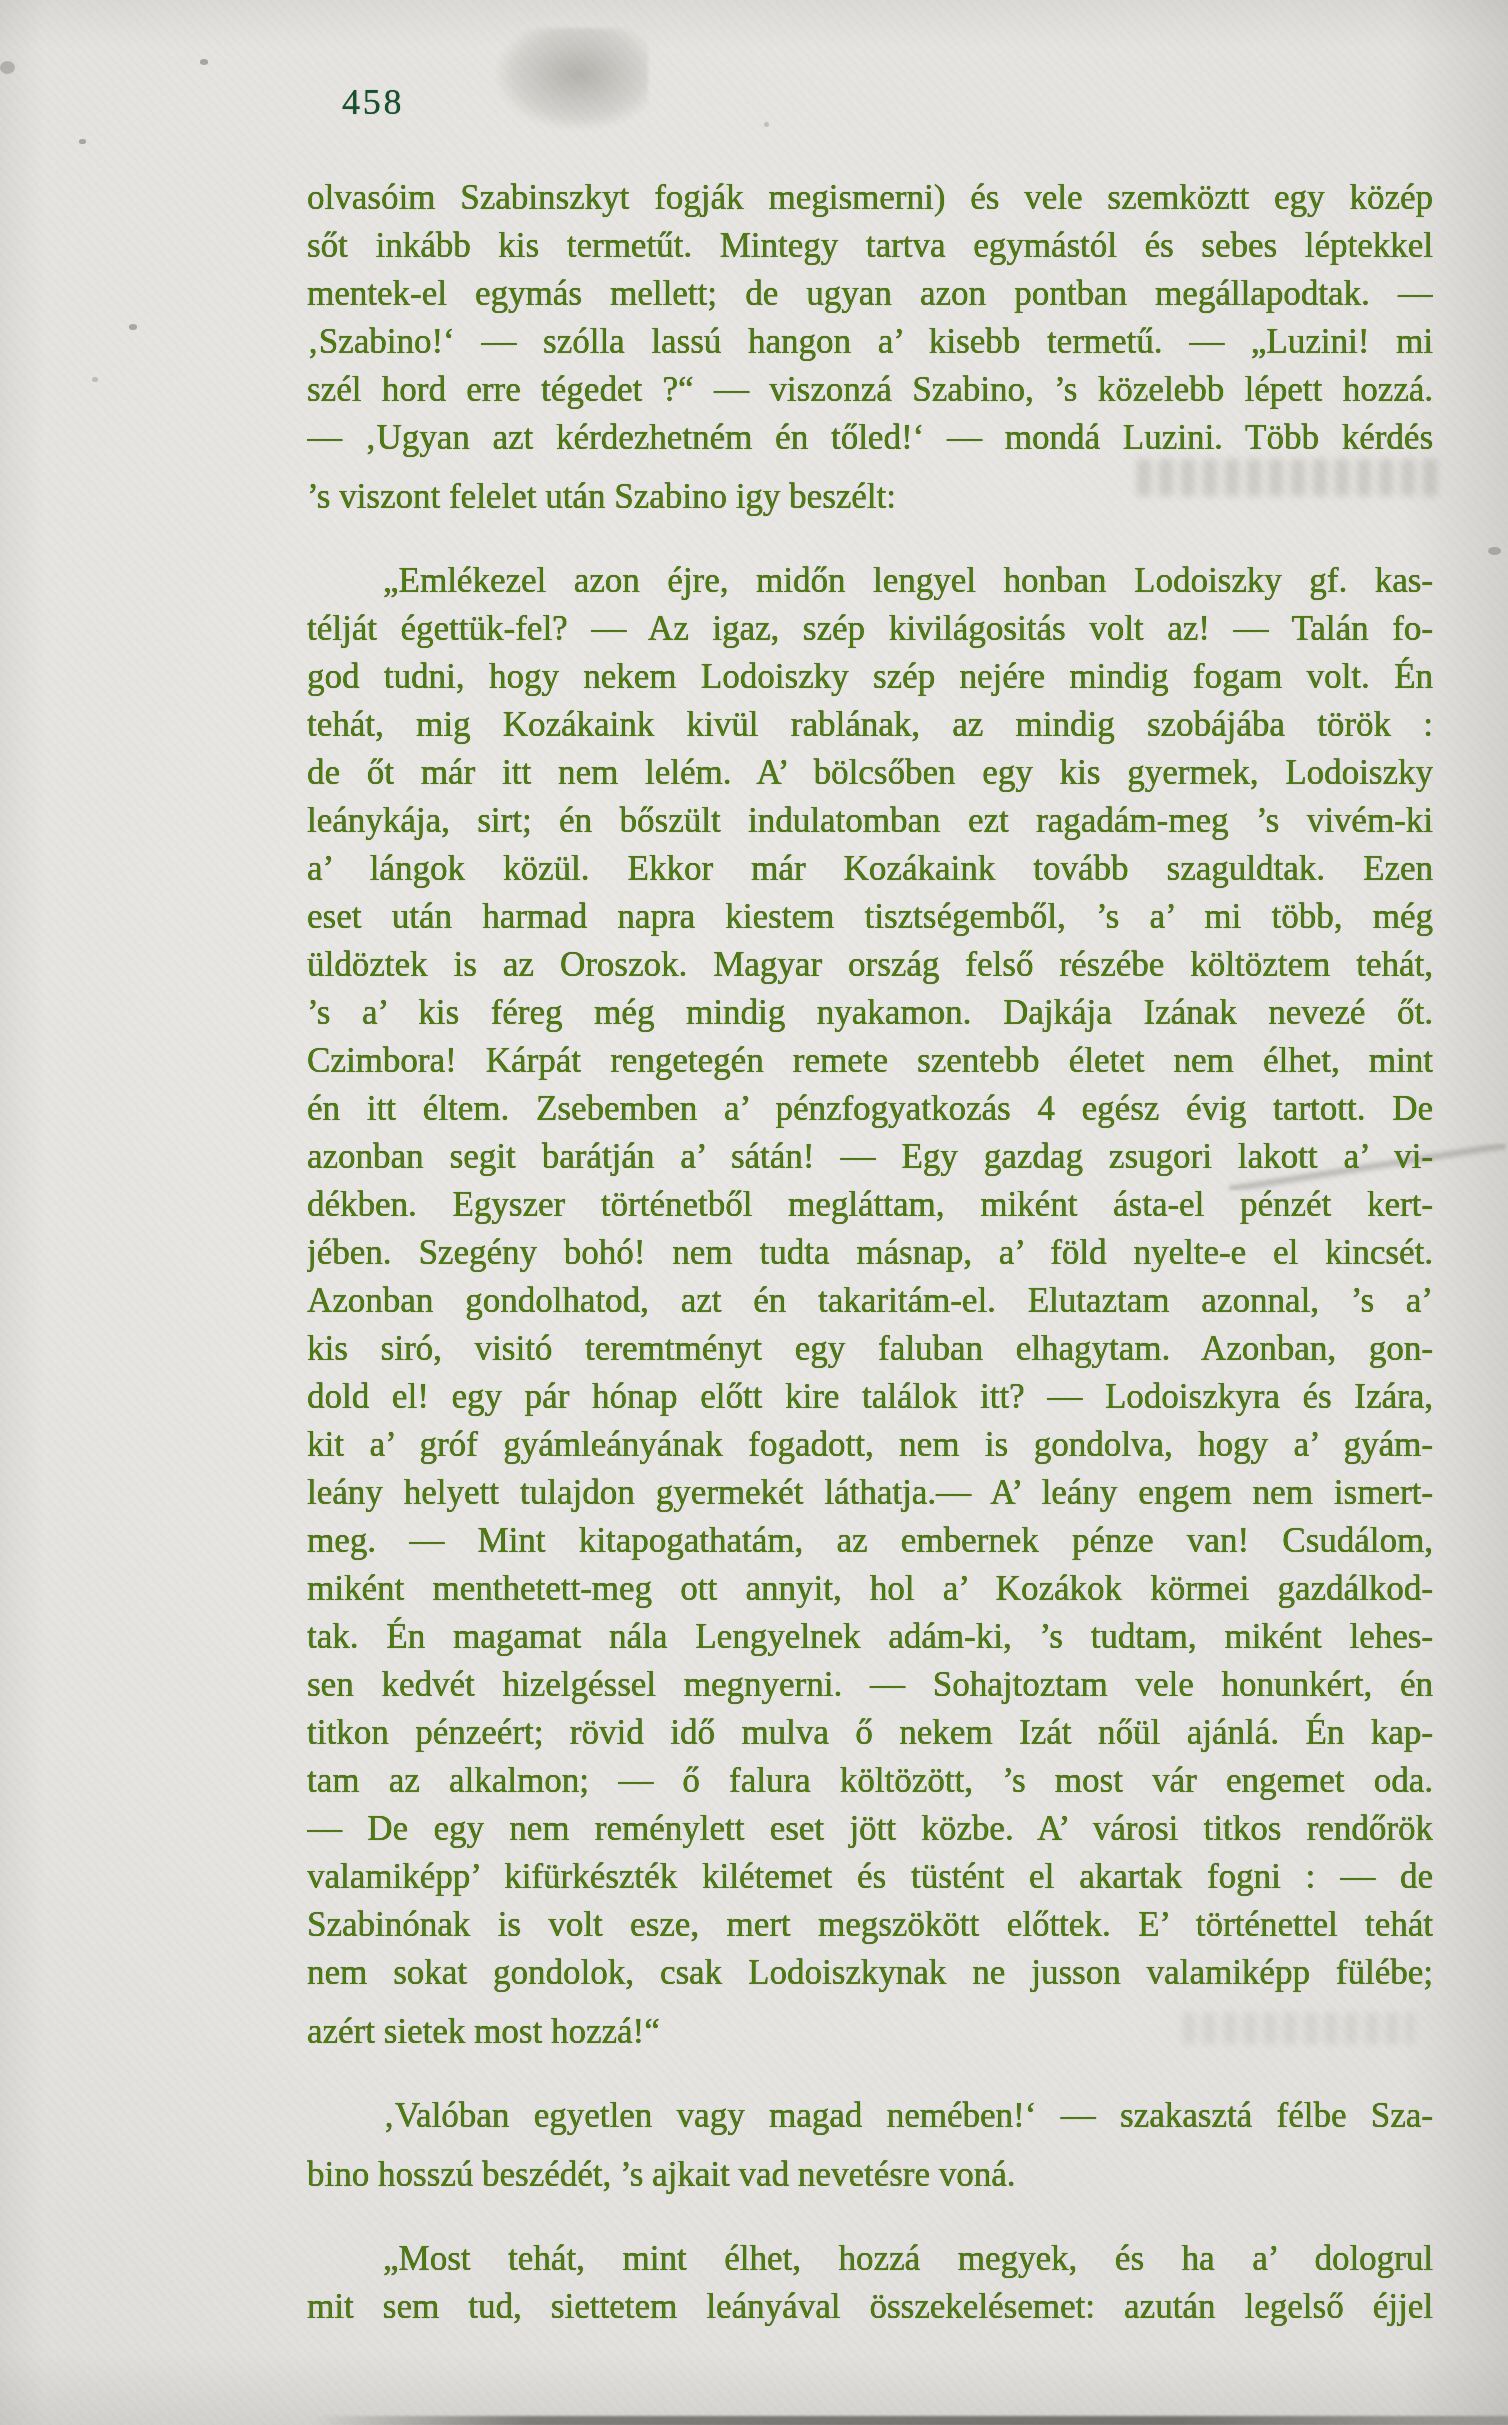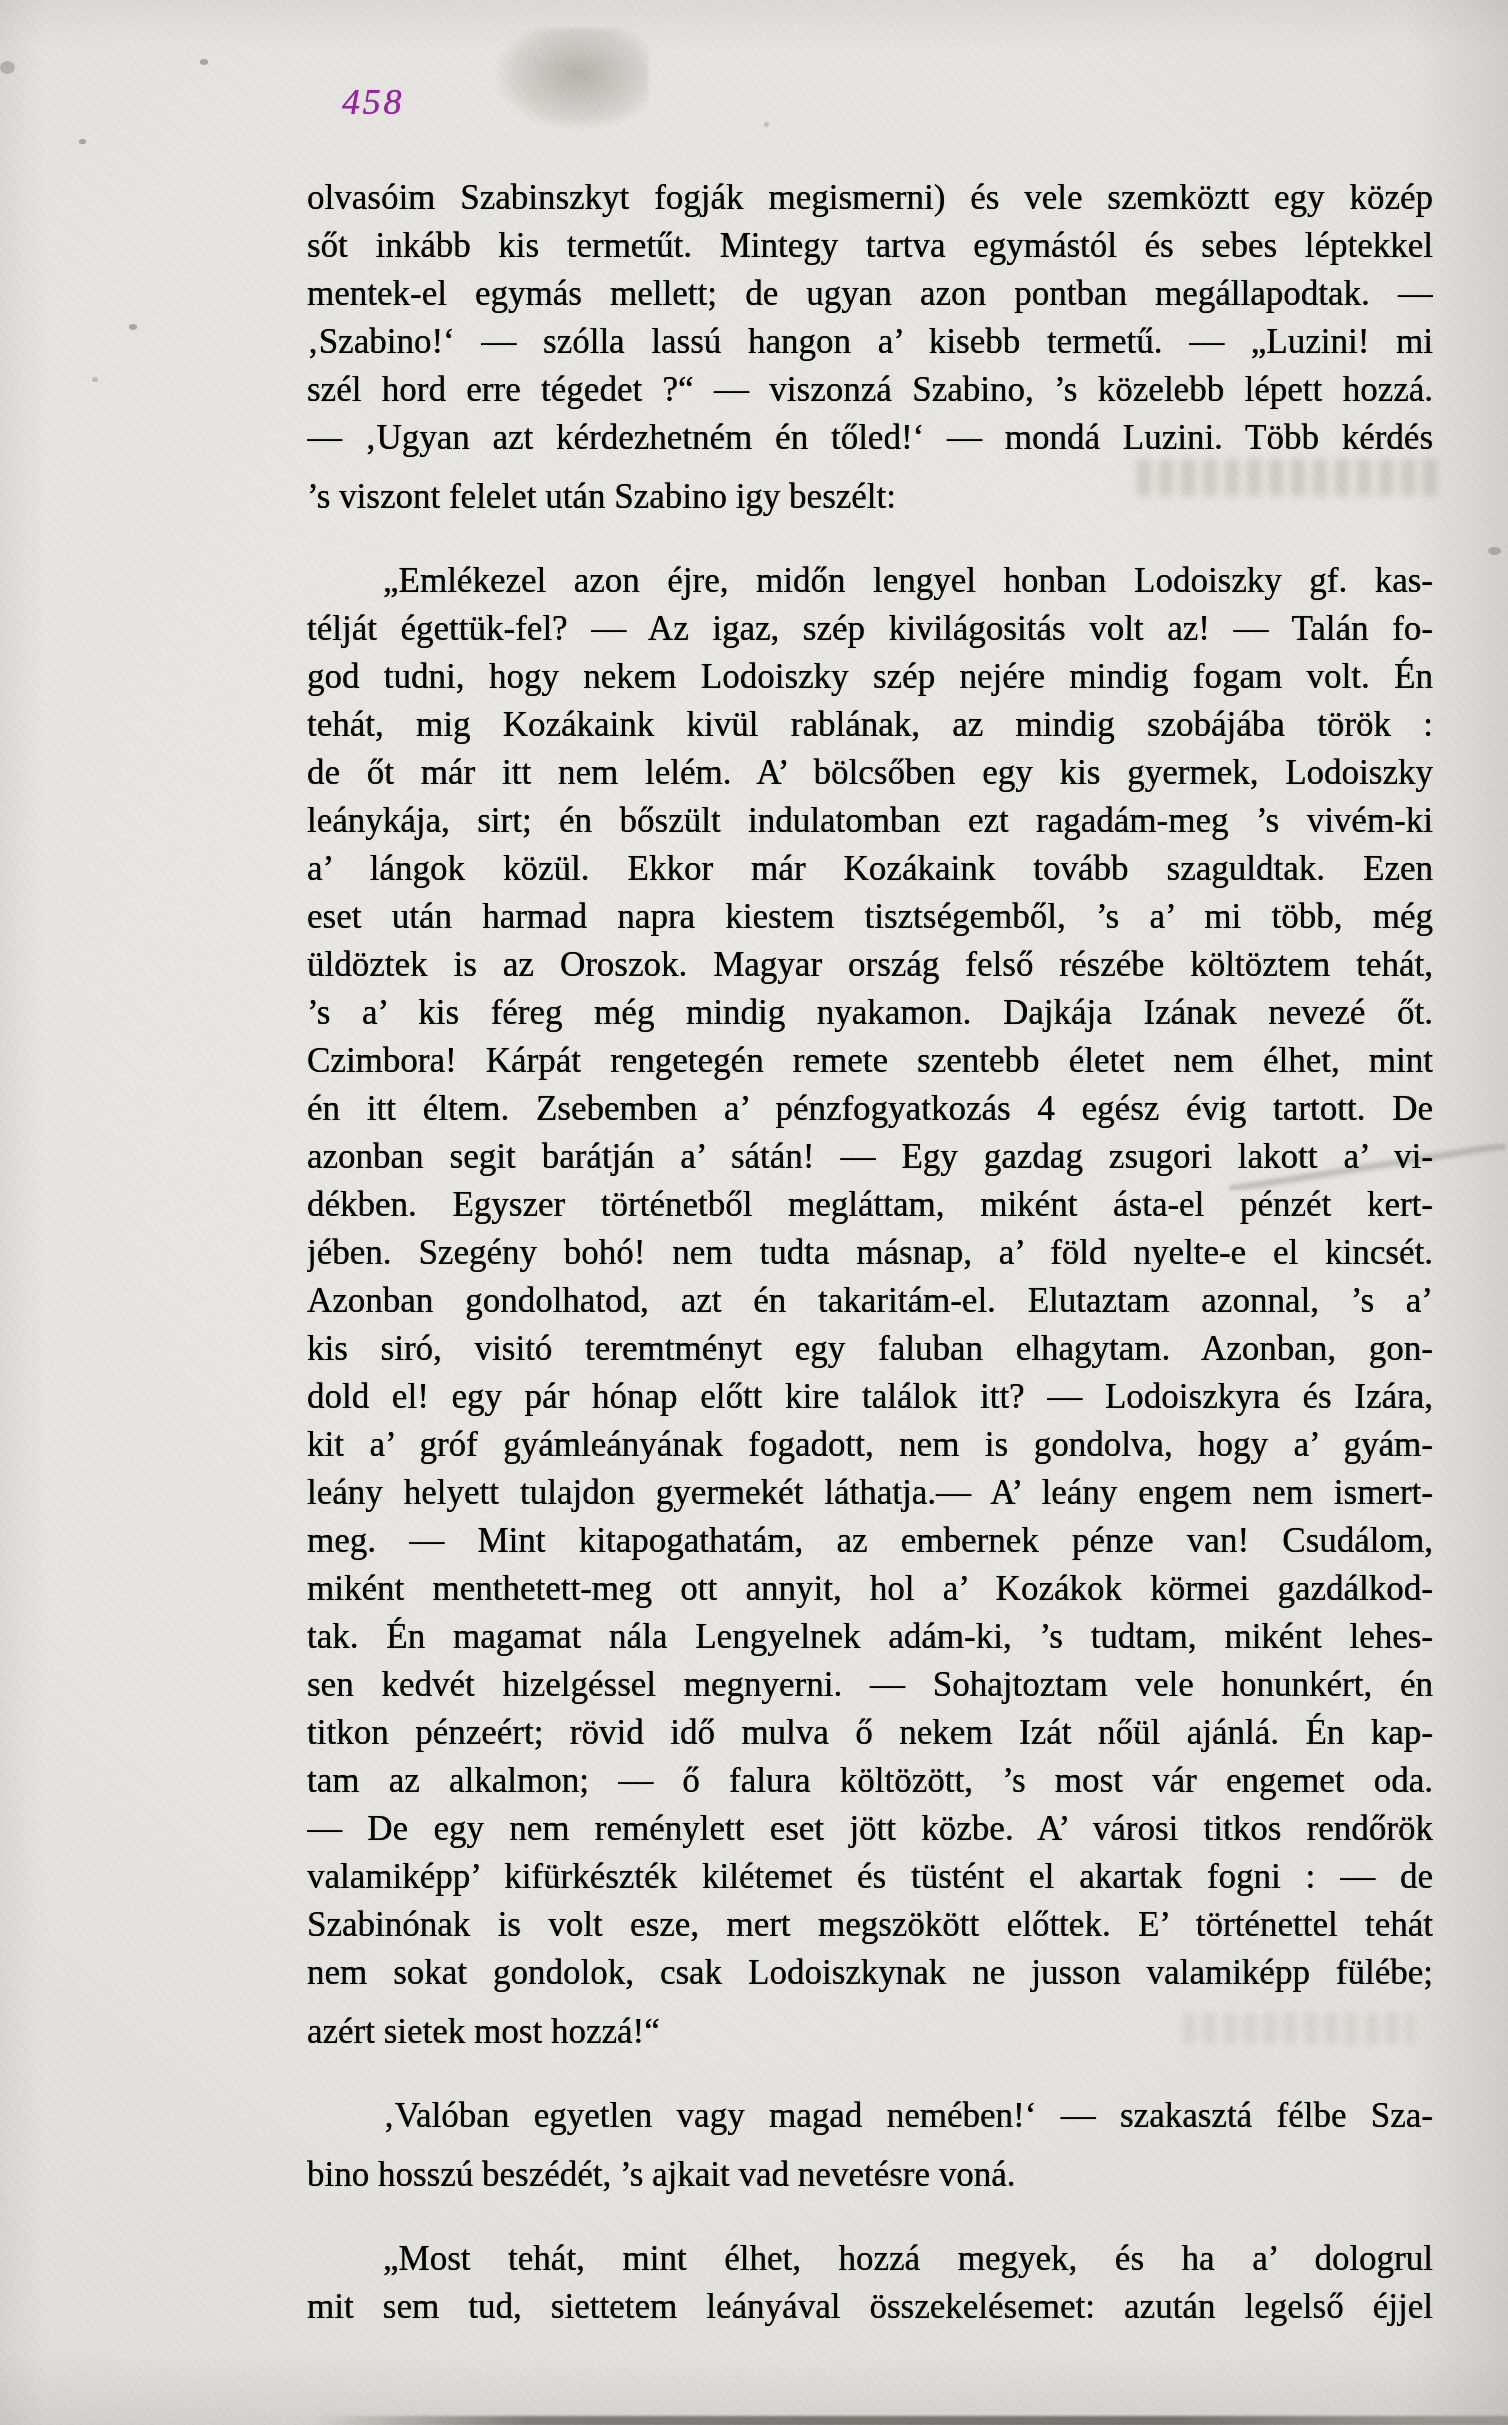--- a/index.html
+++ b/index.html
@@ -61,31 +61,30 @@
   .speck.s5 { left: 764px; top: 122px; width: 4.6px;  height: 4.6px; opacity:.6; }
   .speck.s6 { left: 92px; top: 377px; width: 5.5px;  height: 4.6px; opacity:.6; }
   .speck.s7 { left: 1488px;top: 547px; width: 13px; height: 8.3px; opacity:.8; }
 
   .pagenum {
     position: absolute;
     left: 342px;
     top: 81px;
     font-size: 36px;
     letter-spacing: 2.8px;
-    color: #a21caf;
+    color: #14532d;
     text-shadow: 0 0 0.7px rgba(43,40,36,0.85);
-    font-style: italic;
   }
   .textblock {
     position: absolute;
     left: 307px;
     top: 174px;
     width: 1126px;
     font-size: 35px;
-    color: #000000;
+    color: #4d7c0f;
     text-shadow: 0 0 0.7px rgba(43,40,36,0.85), 0.3px 0.3px 0 rgba(43,40,36,0.45);
   }
   .line {
     height: 48px;
     line-height: 48px;
     text-align: justify;
     text-align-last: justify;
     overflow: hidden;
     white-space: nowrap;
   }

